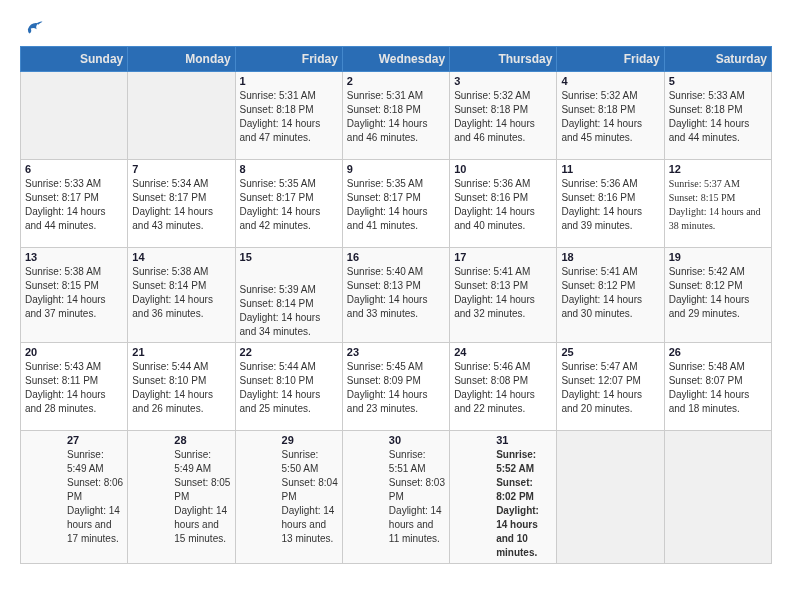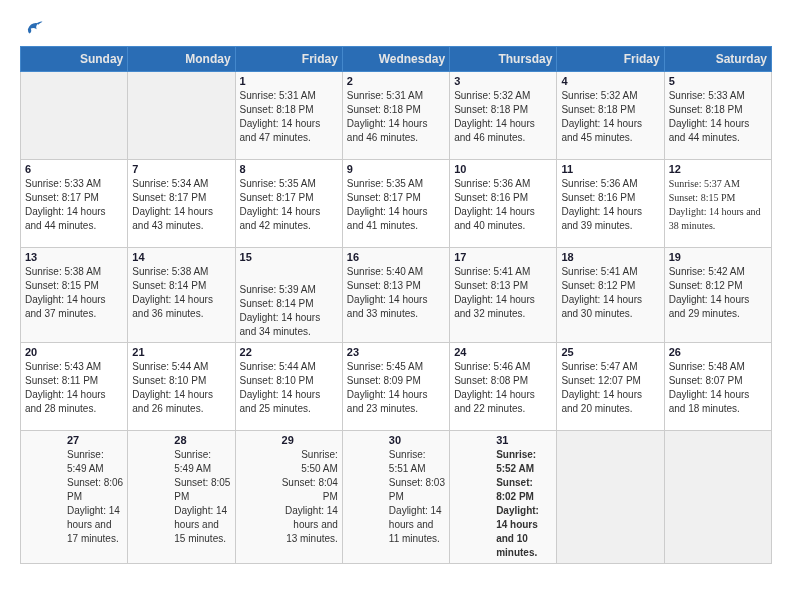--- a/index.html
+++ b/index.html
@@ -310,21 +310,21 @@
 Daylight: 14 hours and 17 minutes.</div>
           </td>
           <td>
             <span class="day-number">28</span>
             <div class="day-info" style="white-space: pre-line;">Sunrise: 5:49 AM
 Sunset: 8:05 PM
 Daylight: 14 hours and 15 minutes.</div>
           </td>
           <td>
             <span class="day-number">29</span>
-            <div class="day-info" style="white-space: pre-line; text-align: right;">Sunrise: 5:50 AM
+            <div class="day-info" style="white-space: pre-line;">Sunrise: 5:50 AM
 Sunset: 8:04 PM
 Daylight: 14 hours and 13 minutes.</div>
           </td>
           <td>
             <span class="day-number">30</span>
             <div class="day-info" style="white-space: pre-line;">Sunrise: 5:51 AM
 Sunset: 8:03 PM
 Daylight: 14 hours and 11 minutes.</div>
           </td>
           <td>

